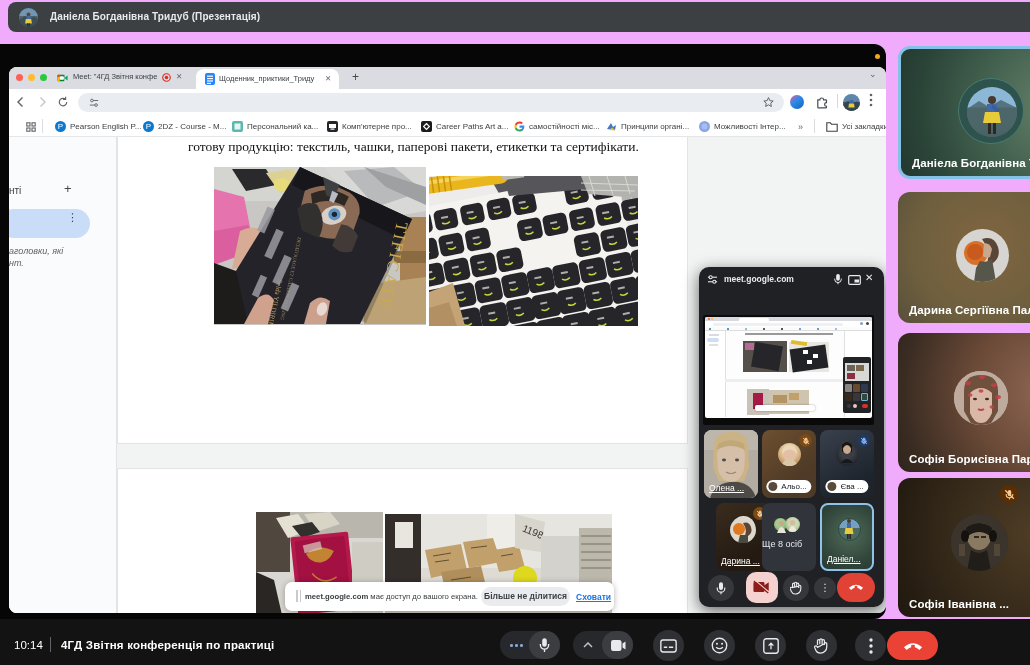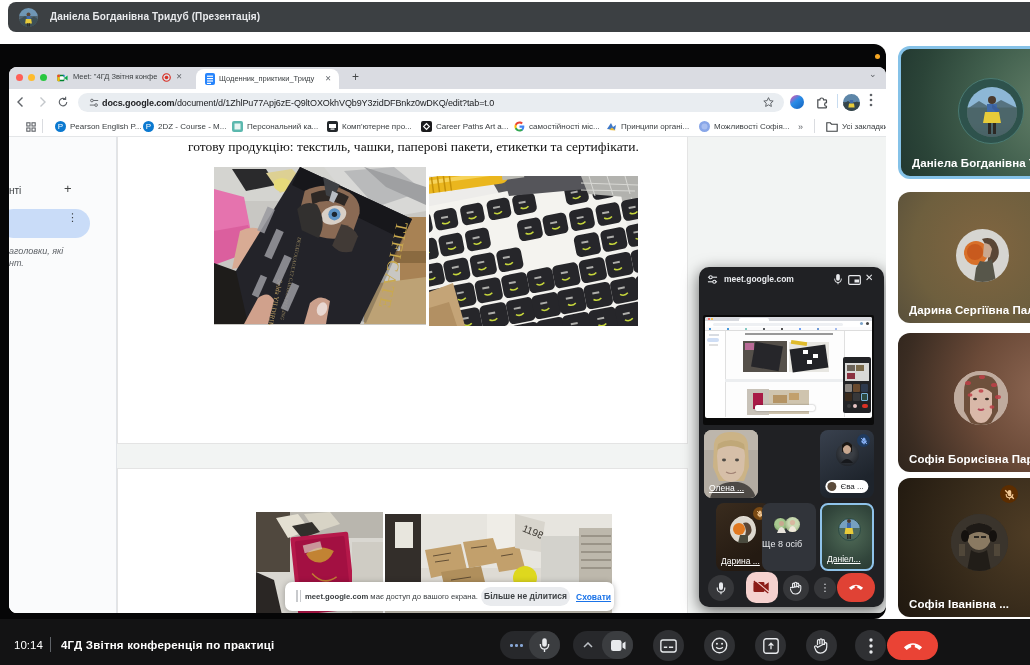--- a/index.html
+++ b/index.html
@@ -1,17 +1,17 @@
 <!DOCTYPE html>
 <html><head>
 <meta charset="utf-8">
 <style>
 * { margin:0; padding:0; box-sizing:border-box; }
 html,body { width:1030px; height:665px; overflow:hidden; background:#151517; font-family:"Liberation Sans", sans-serif; }
-#stage { position:relative; width:1030px; height:665px; background:#ffffff; overflow:hidden;padding-left:45px; }
+#stage { position:relative; width:1030px; height:665px; background:#f0abfc; overflow:hidden;padding-left:45px; }
 .abs { position:absolute; }
 
 
 #topbar { left:8px; top:2px; width:1030px; height:30px; background:#3c4043; border-radius:8px; }
 #topbar .av { position:absolute; left:11px; top:6px; width:19px; height:19px; border-radius:50%; overflow:hidden; }
 #topbar .name { position:absolute; left:42px; top:9px; color:#e8eaed; font-size:10px; font-weight:bold; letter-spacing:.1px; }
 
 
 #share { left:0; top:44px; width:886px; height:575px; background:#060607; border-radius:0 12px 12px 0; overflow:hidden; }
 #odot { left:875px; top:10px; width:5px; height:5px; border-radius:50%; background:#f5a623; }
@@ -114,21 +114,20 @@
         <svg class="abs" style="left:48px; top:7px;" width="12" height="12" viewBox="0 0 16 16">
             <path d="M13 8 a5 5 0 1 1 -1.5 -3.5 M11.5 1 v3.5 h-3.5" stroke="#5f6368" stroke-width="1.5" fill="none"></path>
           </svg>
         <div id="omnibox">
           <svg class="abs" style="left:11px; top:5px;" width="10" height="10" viewBox="0 0 12 12">
             <circle cx="3.5" cy="3" r="1.6" fill="none" stroke="#5f6368" stroke-width="1.1"></circle>
               <line x1="5.1" y1="3" x2="11" y2="3" stroke="#5f6368" stroke-width="1.1"></line>
             <circle cx="8.5" cy="8.5" r="1.6" fill="none" stroke="#5f6368" stroke-width="1.1"></circle>
               <line x1="1" y1="8.5" x2="6.9" y2="8.5" stroke="#5f6368" stroke-width="1.1"></line>
           </svg>
-          <div class="abs" style="left:24px; top:5px; font-size:9px; color:#202124; letter-spacing:-.1px;"><b>docs.google.com</b>/document/d/1ZhlPu77Apj6zE-Q9ltOXOkhVQb9Y3zidDFBnkz0wDKQ/edit?tab=t.0</div>
         </div>
         <svg class="abs" style="left:753px; top:7px;" width="13" height="13" viewBox="0 0 24 24">
             <path d="M12 3 l2.6 5.6 6 .7 -4.5 4.1 1.2 5.9 -5.3-3 -5.3 3 1.2-5.9 -4.5-4.1 6-.7Z" fill="none" stroke="#5f6368" stroke-width="1.8"></path>
           </svg>
         <div class="abs" style="left:781px; top:6px; width:14px; height:14px; border-radius:50%; background:linear-gradient(140deg, #e355b0 6%, #2b8de8 42%, #1565c0 95%);"></div>
         <svg class="abs" style="left:806px; top:6px;" width="14" height="14" viewBox="0 0 15 15">
             <g fill="none" stroke="#494c50" stroke-width="1.3">
               <path d="M3 5.2 h2.2 a2 2 0 0 1 4 0 H11.5 a.8.8 0 0 1 .8.8 v2.2 a2 2 0 0 0 0 4 v.8 a.8.8 0 0 1 -.8.8 H3.8 a.8.8 0 0 1 -.8 -.8 Z"></path>
             </g>
           </svg>
@@ -192,21 +191,21 @@
         <div class="bm" style="left:520px;">самостійності міс...</div>
         <svg class="abs" style="left:597px; top:5px;" width="11" height="11" viewBox="0 0 11 11">
             <path d="M1 8 L5 2 L7 6 L10 4 L9 9 Z" fill="#3e78c8"></path>
             <path d="M3 9 L6 6.5 L9.5 9.5 Z" fill="#e8b93a"></path>
           </svg>
         <div class="bm" style="left:612px;">Принципи органі...</div>
         <svg class="abs" style="left:690px; top:5px;" width="11" height="11" viewBox="0 0 11 11">
             <circle cx="5.5" cy="5.5" r="5.5" fill="#88a6e8"></circle>
             <circle cx="5.5" cy="5.5" r="3" fill="#a8bef0"></circle>
           </svg>
-        <div class="bm" style="left:705px;">Можливості Софія...</div>
+        <div class="bm" style="left:705px;">Можливості Інтер...</div>
         <div class="bm" style="left:789px; color:#5f6368; font-size:9px;">»</div>
         <div class="abs" style="left:805px; top:3px; width:1px; height:14px; background:#dadce0;"></div>
         <svg class="abs" style="left:817px; top:5.5px;" width="12" height="10" viewBox="0 0 12 10">
             <path d="M.8.8 h3.5 l1.2 1.4 h5.7 v7 H.8Z" fill="none" stroke="#3c4043" stroke-width="1.1"></path>
           </svg>
         <div class="bm" style="left:833px;">Усі закладки</div>
       </div>
       <div id="docs" class="abs">
         <div id="sidebar" class="abs">
           <div class="abs" style="left:0px; top:48px; font-size:10px; color:#3c4043;text-align:center;">нті</div>
@@ -601,20 +600,42 @@
             <path d="M10 14 q2 -12 17 -12 q16 0 17 13 l1 22 -5 14 h-25 l-6 -14Z" fill="#cbb386"></path>
             <path d="M13 26 q1 -16 14 -16 q13 0 14 16 l-1 14 q-4 12 -13 12 q-9 0 -13 -12Z" fill="#d6bfa8"></path>
             <ellipse cx="20" cy="30" rx="2" ry="1.4" fill="#4e4a44"></ellipse>
             <ellipse cx="33" cy="30" rx="2" ry="1.4" fill="#4e4a44"></ellipse>
             <path d="M22 42 q5 3 10 0" stroke="#a08274" stroke-width="1.2" fill="none"></path>
             <path d="M13 20 q13 -8 28 0 l-1 -6 q-13 -8 -26 0Z" fill="#c0a878"></path>
             <path d="M6 68 q4 -14 20 -16 l8 0 q14 2 18 16Z" fill="#4e4a46"></path>
           </svg>
         <div class="plab">Олена ...</div>
       </div>
+      <div class="pt" style="left:63px; top:163px; background:linear-gradient(140deg,#6e4f30,#4e3a26 70%);">
+        <div class="pav" style="background:radial-gradient(circle at 50% 35%, #e8d4b0 30%, #d0a878 60%, #8a6a48);"></div>
+        <svg class="abs" style="left:16px; top:13px;" width="23" height="23" viewBox="0 0 23 23">
+            <defs>
+              <clipPath id="avc">
+                <circle cx="11.5" cy="11.5" r="11.5"></circle>
+              </clipPath>
+            </defs>
+            <g clip-path="url(#avc)">
+              <ellipse cx="11.5" cy="12" rx="6" ry="7.5" fill="#e3bfa6"></ellipse>
+              <path d="M4 10 q1 -8 7.5 -8 q6.5 0 7.5 8 l-1.5 -1 q-6 -5 -12 0Z" fill="#e8d8b8"></path>
+              <path d="M3 23 q3 -7 8.5 -7 q5.5 0 8.5 7Z" fill="#d8c8a8"></path>
+            </g>
+          </svg>
+        <div class="mut" style="background:#7a4a14;">
+            <svg width="8" height="8" viewBox="0 0 12 12">
+              <path d="M6 1.5 a1.8 1.8 0 0 1 1.8 1.8 V6 a1.8 1.8 0 0 1 -3.6 0 V3.3 A1.8 1.8 0 0 1 6 1.5Z M2.5 5.5 v.6 a3.5 3.5 0 0 0 7 0 v-.6 M6 9.6 v1.6" stroke="#f2c894" stroke-width="1.1" fill="#f2c894"></path>
+              <line x1="1.5" y1="1.5" x2="10.5" y2="10.5" stroke="#f2c894" stroke-width="1.3"></line>
+            </svg>
+          </div>
+        <div class="wpill"><span class="wav"></span>Альо...</div>
+      </div>
       <div class="pt" style="left:121px; top:163px; background:linear-gradient(150deg,#39414e,#1e242c 75%);">
         <div class="pav" style="background:radial-gradient(circle at 50% 40%, #3a3e44 35%, #24282e 70%, #191c20); "></div>
         <svg class="abs" style="left:18px; top:12px;" width="18" height="22" viewBox="0 0 18 22">
             <ellipse cx="9" cy="7" rx="4" ry="5" fill="#c8a890"></ellipse>
             <path d="M5 6 q4 -6 8 0 v4 h1 v-7 q-5 -6 -10 0 v7 h1Z" fill="#1a1612"></path>
             <path d="M3 21 q6 -8 12 0Z" fill="#16181c"></path>
           </svg>
         <div class="mut" style="background:#1f3a5e;">
             <svg width="8" height="8" viewBox="0 0 12 12">
               <path d="M6 1.5 a1.8 1.8 0 0 1 1.8 1.8 V6 a1.8 1.8 0 0 1 -3.6 0 V3.3 A1.8 1.8 0 0 1 6 1.5Z M2.5 5.5 v.6 a3.5 3.5 0 0 0 7 0 v-.6 M6 9.6 v1.6" stroke="#8ab4f8" stroke-width="1.1" fill="#8ab4f8"></path>

